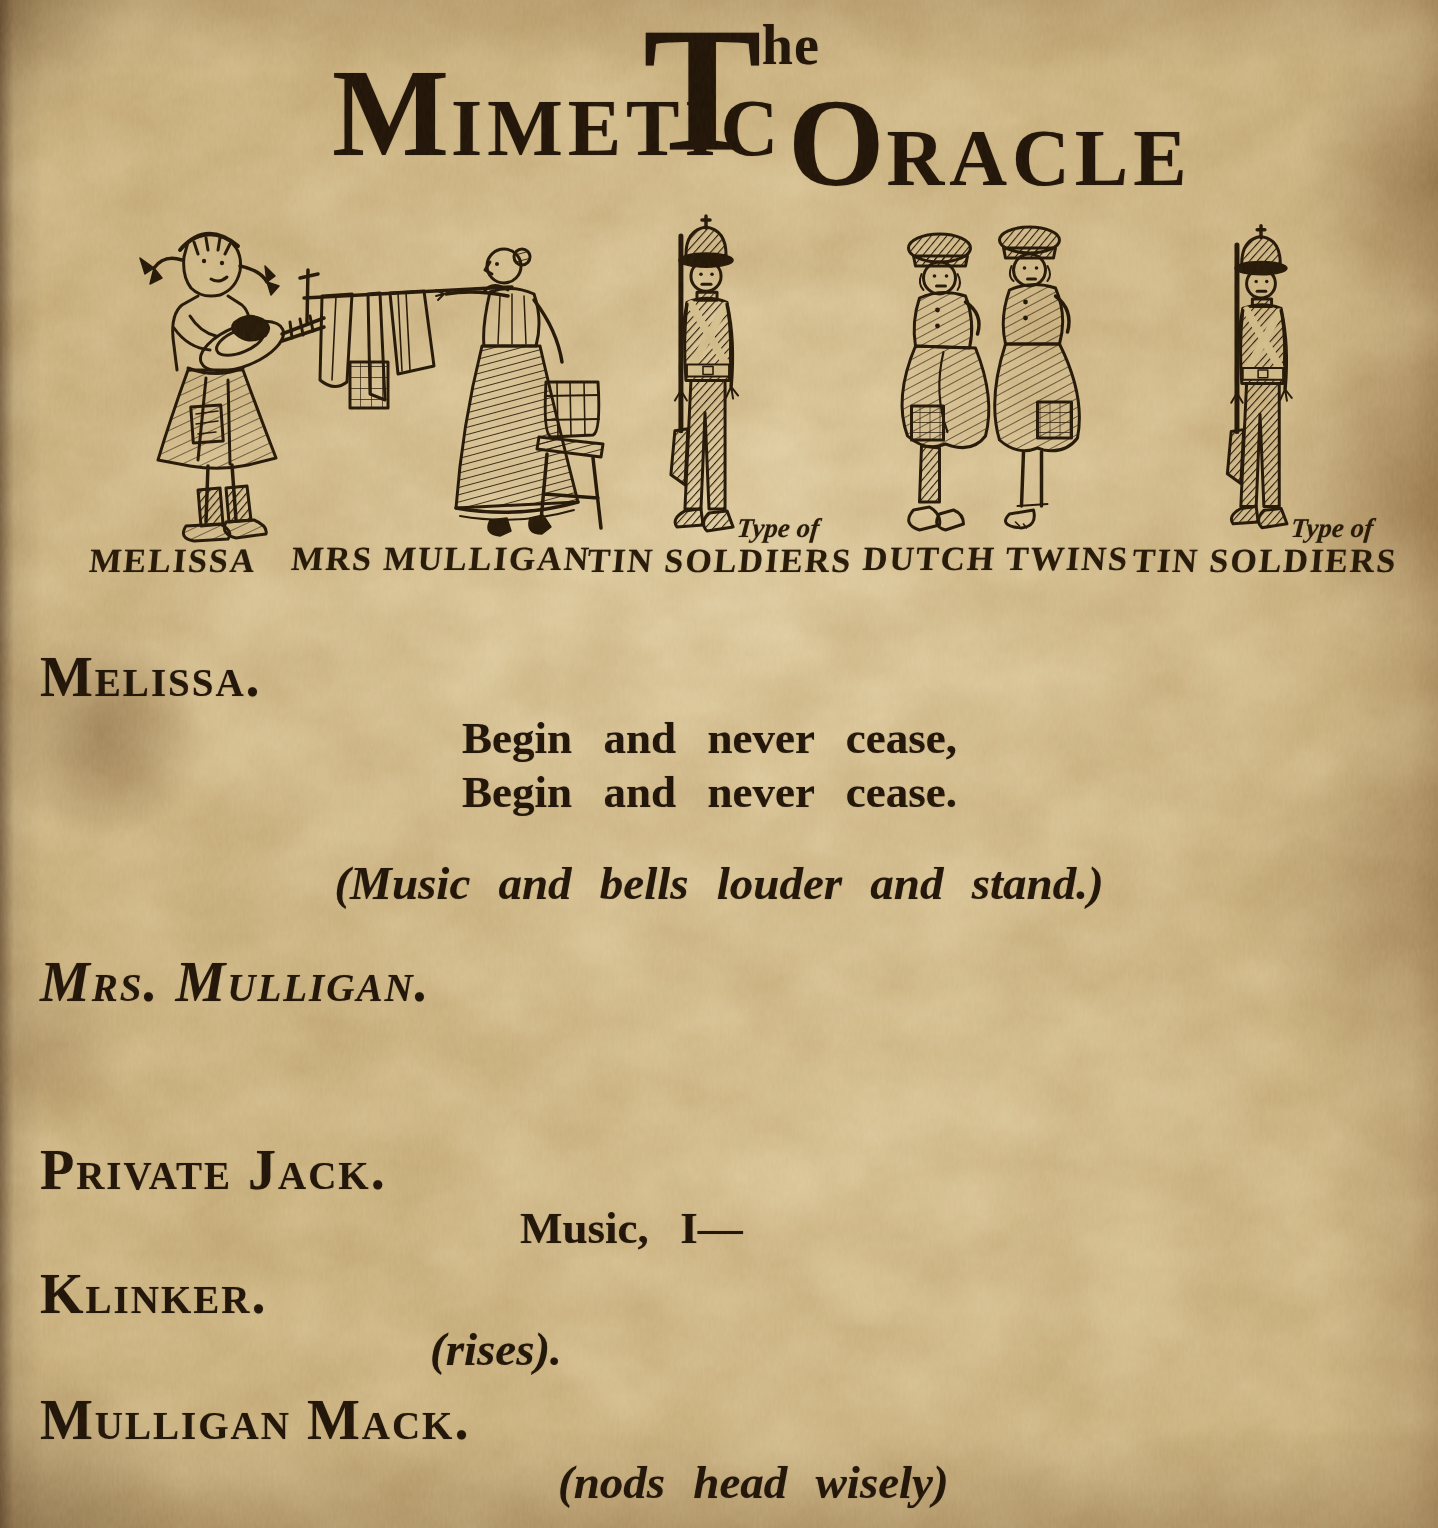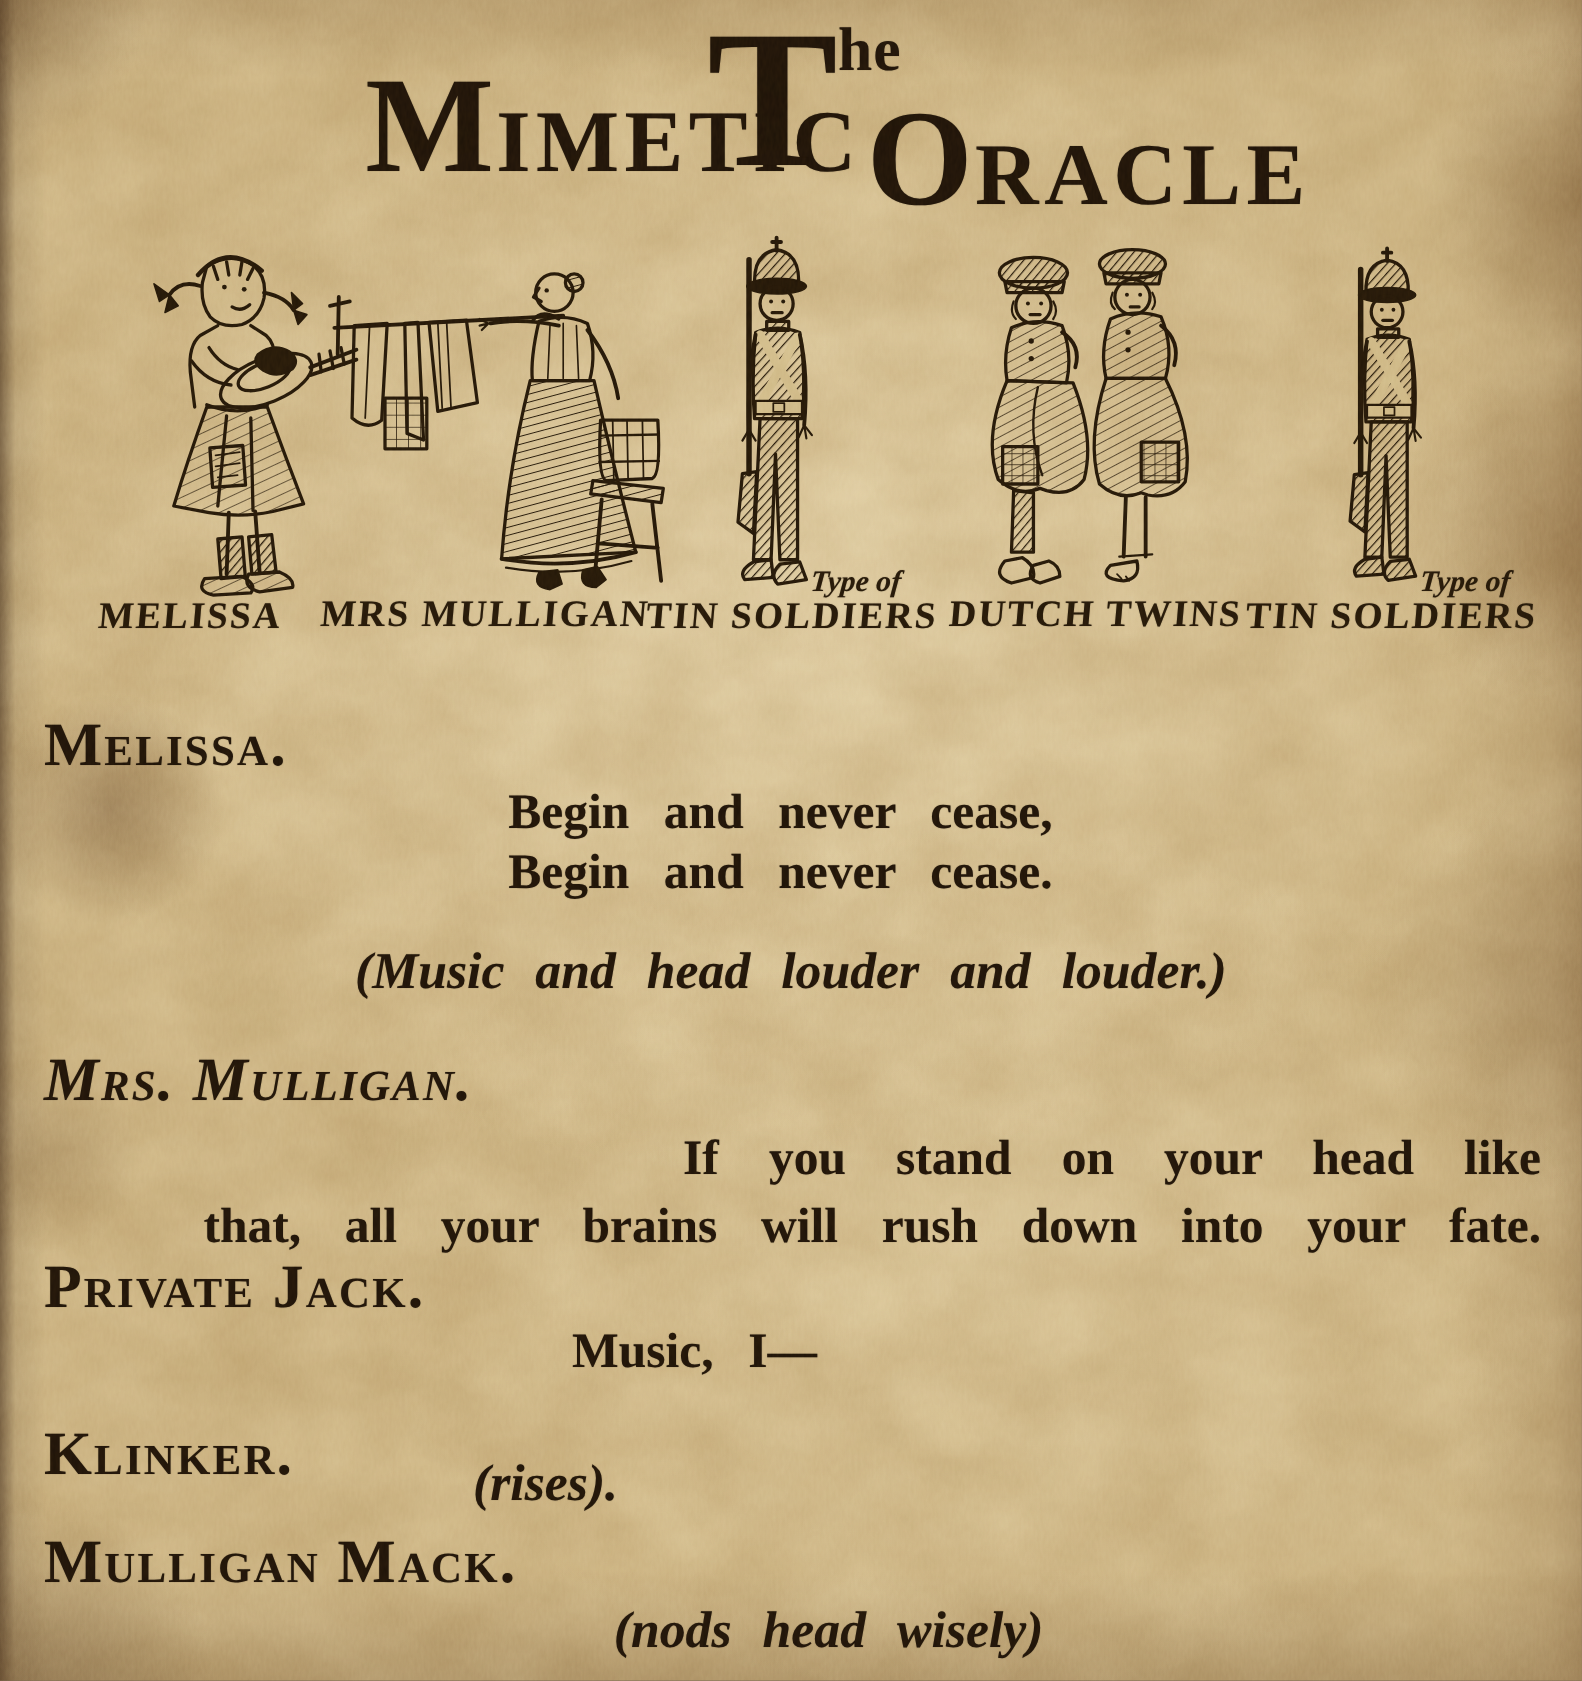--- a/index.html
+++ b/index.html
@@ -268,32 +268,28 @@
   <div class="abs caption type-label" style="left:737px;top:513px;">Type of</div>
   <div class="abs caption caption-center" style="left:720px;top:542px;">TIN SOLDIERS</div>
   <div class="abs caption caption-center" style="left:996px;top:540px;">DUTCH TWINS</div>
   <div class="abs caption type-label" style="left:1291px;top:513px;">Type of</div>
   <div class="abs caption caption-center" style="left:1265px;top:542px;">TIN SOLDIERS</div>
 
   <div class="abs ink dialog" style="left:462px;top:712px;">Begin and never cease,</div>
   <div class="abs ink speaker" style="left:40px;top:645px;">Melissa.</div>
   <div class="abs ink dialog" style="left:462px;top:766px;">Begin and never cease.</div>
 
-  <div class="abs ink direction center-line" style="top:856px;">(Music and head louder and louder.)</div>
+  <div class="abs ink direction center-line" style="top:856px;">(Music and bells louder and stand.)</div>
 
   <div class="abs ink speaker" style="left:40px;top:950px;font-style:italic;">Mrs. Mulligan.</div>
-  <div class="abs jblock" style="top:1026px;">
-    <div class="ink jline first">If you stand on your head like</div>
-    <div class="ink jline" style="margin-top:10px;">that, all your brains will rush down into your fate.</div>
-  </div>
 
   <div class="abs ink speaker" style="left:40px;top:1138px;">Private Jack.</div>
   <div class="abs ink dialog" style="left:520px;top:1202px;">Music, I—</div>
 
-  <div class="abs ink speaker" style="left:40px;top:1262px;margin-top:28px;">Klinker.</div>
+  <div class="abs ink speaker" style="left:40px;top:1262px;">Klinker.</div>
   <div class="abs ink direction" style="left:430px;top:1322px;">(rises).</div>
 
   <div class="abs ink speaker" style="left:40px;top:1388px;">Mulligan Mack.</div>
   <div class="abs ink direction" style="left:558px;top:1455px;">(nods head wisely)</div>
 
   <svg class="texture mult" width="1438" height="1528">
     <filter id="paperBlotch" x="0" y="0" width="100%" height="100%">
       <feTurbulence type="fractalNoise" baseFrequency="0.011 0.014" numOctaves="4" seed="11" result="n"></feTurbulence>
       <feColorMatrix in="n" type="matrix" values="0 0 0 0 0.58  0 0 0 0 0.45  0 0 0 0 0.27  0.85 0 0 0 -0.05"></feColorMatrix>
     </filter>

